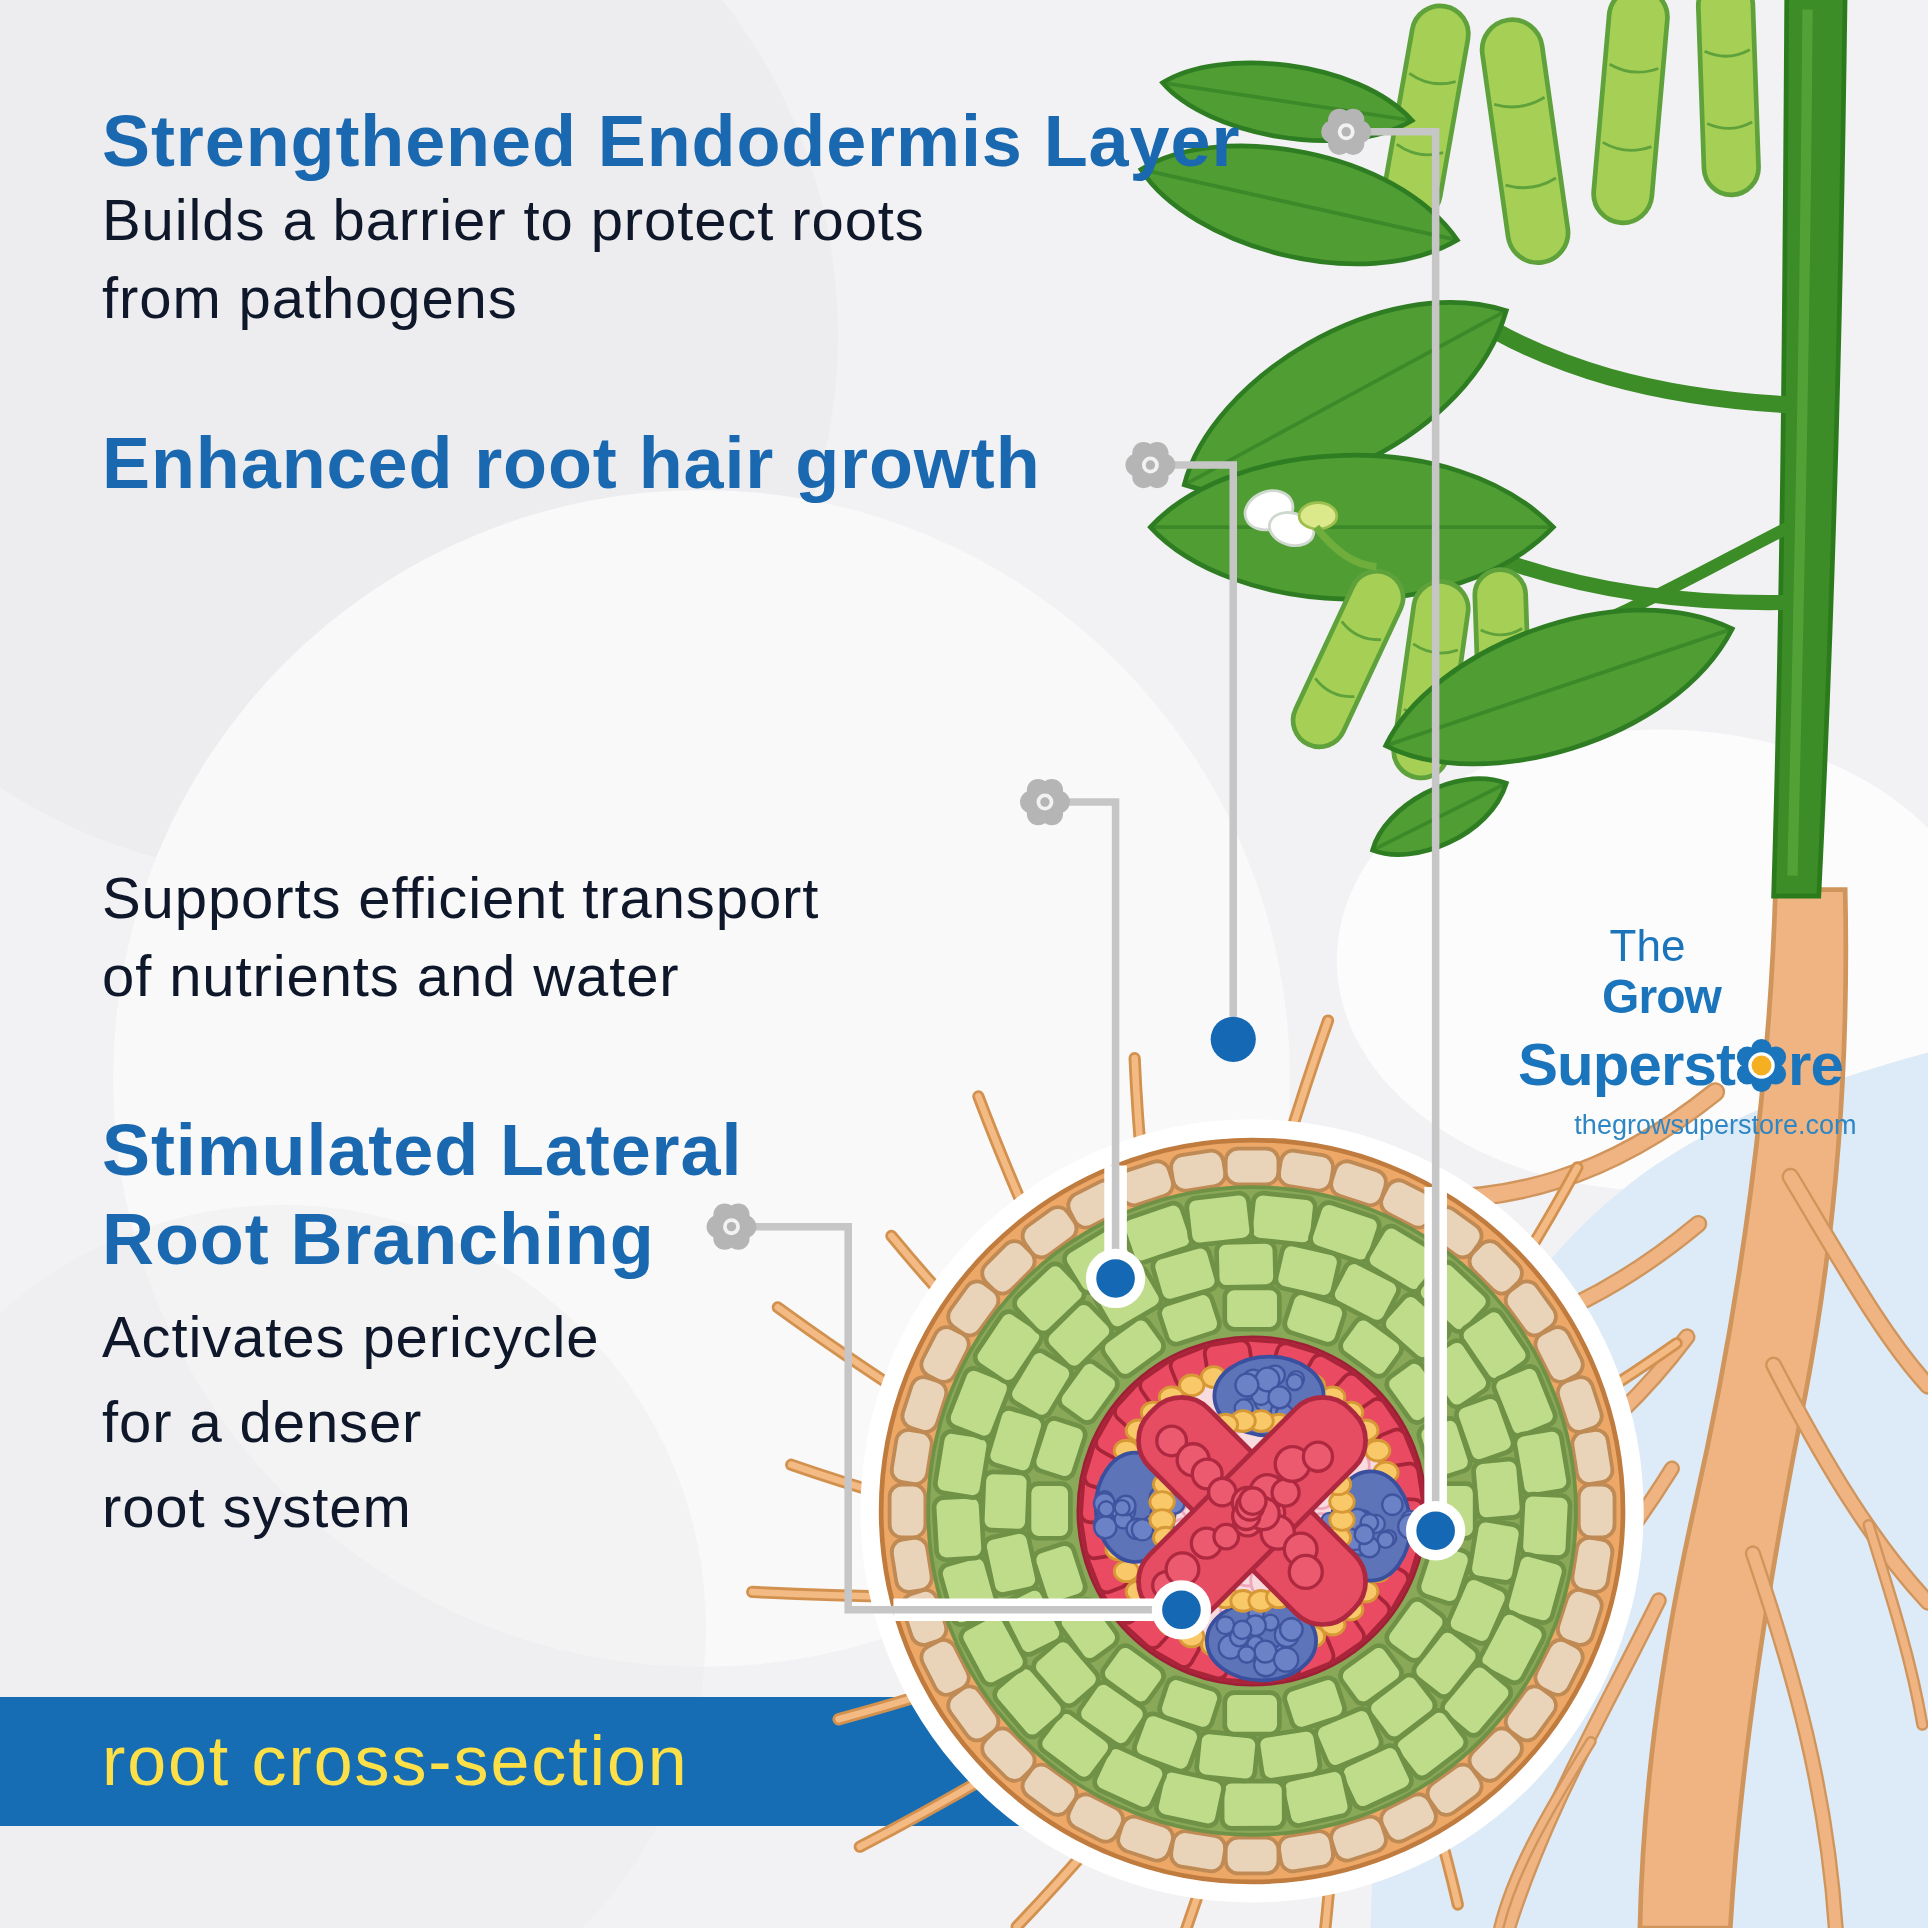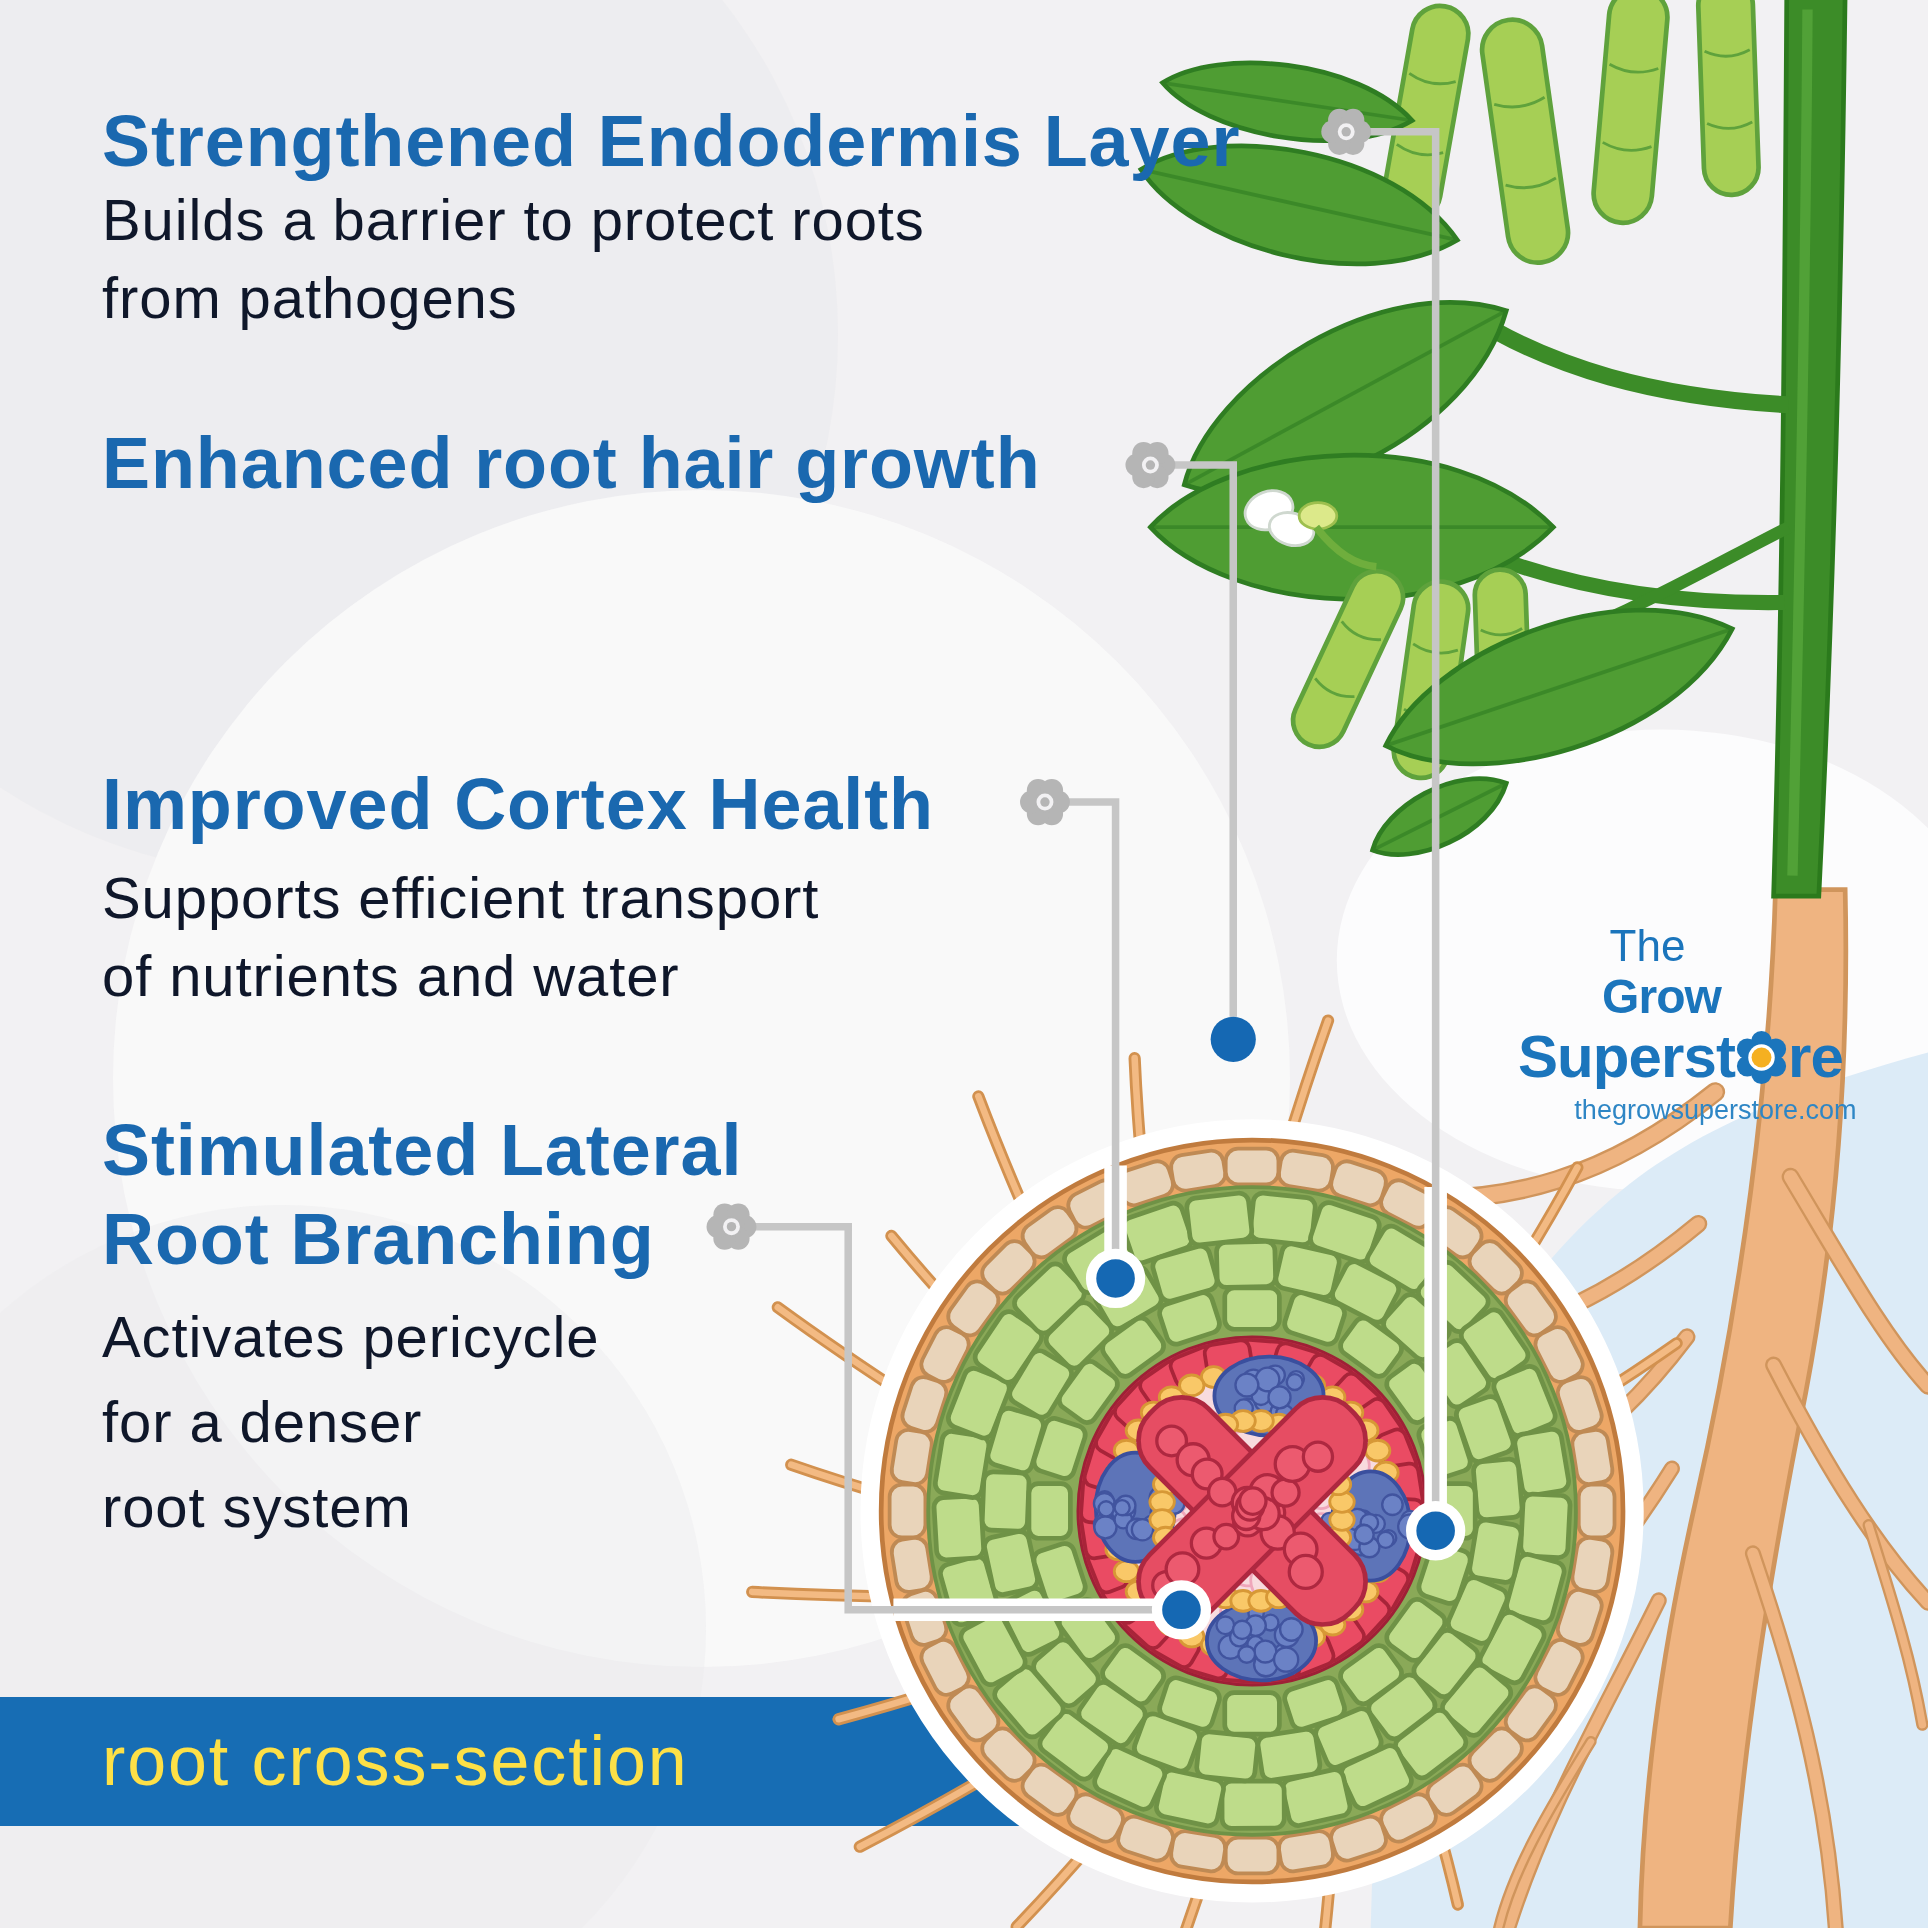--- a/index.html
+++ b/index.html
@@ -17,21 +17,21 @@
 
   #banner{position:absolute;left:0;top:1697px;width:1412px;height:129px;background:#176db4;}
   #banner span{display:block;margin-left:102px;line-height:129px;color:#fde047;
                font-size:70px;font-weight:400;letter-spacing:1.9px;white-space:nowrap;}
 
   #art{position:absolute;left:0;top:0;}
 
   #logo{position:absolute;left:1497px;top:926px;width:367px;text-align:center;color:#1b75bc;}
   #logo .l1{font-size:44px;font-weight:400;line-height:40px;margin:0 66px 0 0;letter-spacing:0;}
   #logo .l2{font-size:48px;font-weight:700;line-height:62px;margin:0 38px 0 0;letter-spacing:-0.9px;}
-  #logo .l3{font-size:60px;font-weight:700;line-height:58px;margin:0;letter-spacing:-0.9px;white-space:nowrap;}
+  #logo .l3{font-size:60px;font-weight:700;line-height:58px;margin:8px;letter-spacing:-0.9px;white-space:nowrap;}
   #logo .l4{font-size:27px;font-weight:400;line-height:32px;margin:1.9px 7.5px 0 0;color:#2e86c5;
             text-align:right;letter-spacing:0;}
   #logo .flower{display:inline-block;vertical-align:-6.6px;}
 </style>
 </head>
 <body>
 
 <div id="canvas">
 
   <div class="bgblob" id="blob1"></div>
@@ -605,21 +605,20 @@
         </svg></span><span>re</span></div>
     <div class="l4">thegrowsuperstore.com</div>
   </div>
 
   <div class="heading" style="top:100px">Strengthened Endodermis Layer</div>
   <div class="bodyline" style="top:186px">Builds a barrier to protect roots</div>
   <div class="bodyline" style="top:264px">from pathogens</div>
 
   <div class="heading" style="top:422px">Enhanced root hair growth</div>
 
-  <div class="heading" style="top:763px">Improved Cortex Health</div>
   <div class="bodyline" style="top:864px">Supports efficient transport</div>
   <div class="bodyline" style="top:942px">of nutrients and water</div>
 
   <div class="heading" style="top:1109px">Stimulated Lateral</div>
   <div class="heading" style="top:1198px">Root Branching</div>
   <div class="bodyline" style="top:1303px">Activates pericycle</div>
   <div class="bodyline" style="top:1388px">for a denser</div>
   <div class="bodyline" style="top:1473px">root system</div>
 </div>
 

